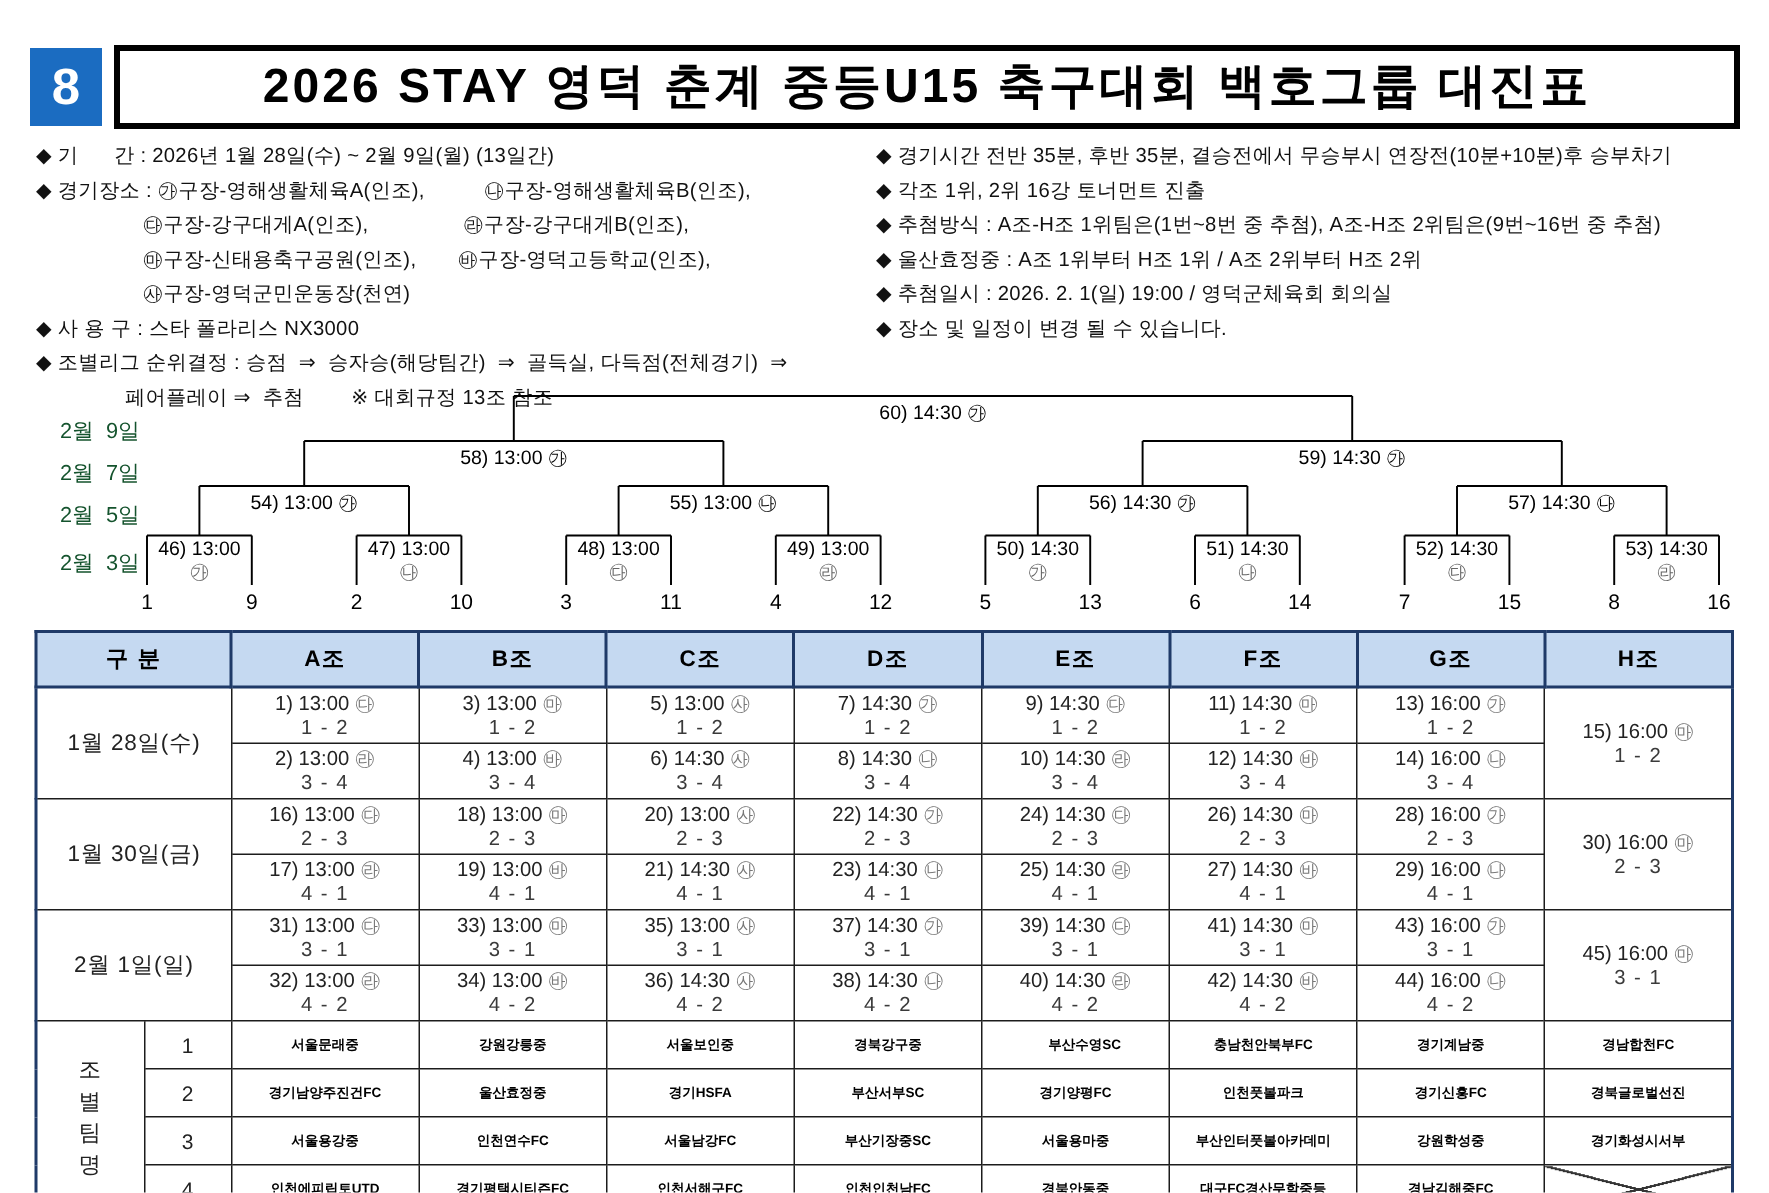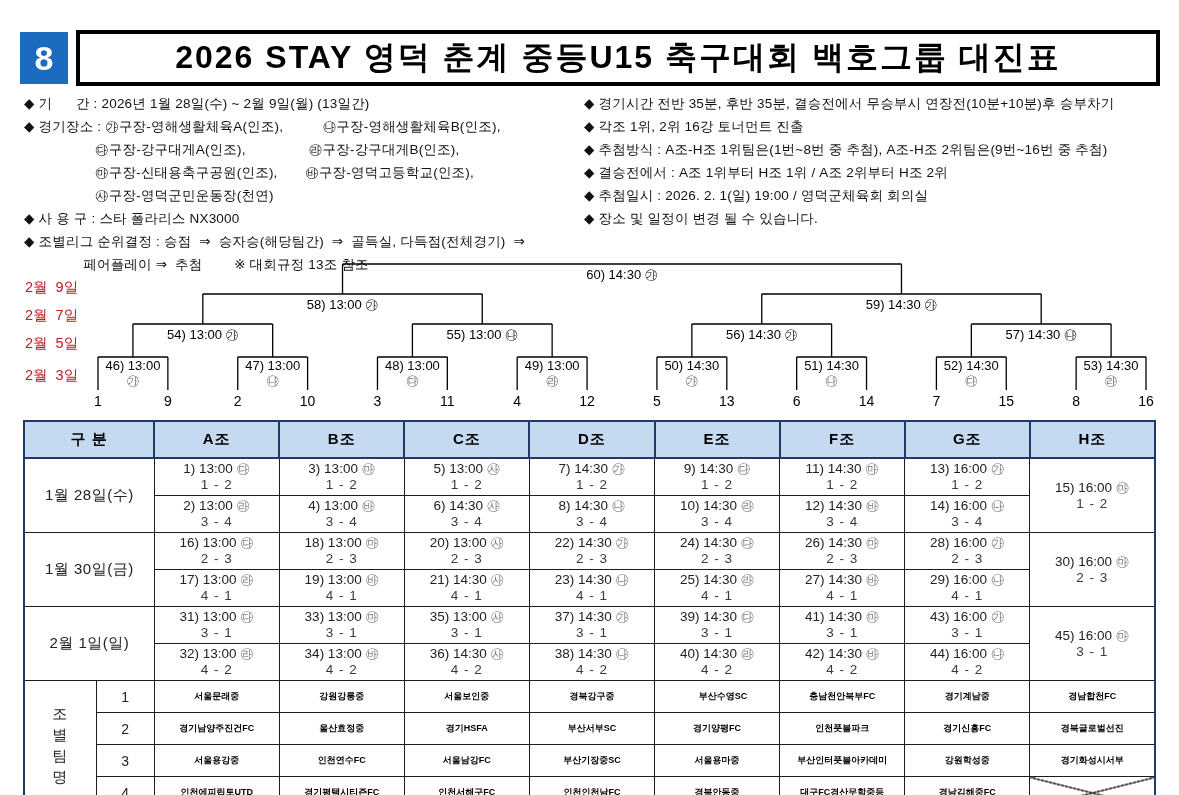--- a/index.html
+++ b/index.html
@@ -24,21 +24,21 @@
     color:#000;
   }
   
   .info{position:absolute;top:92px;left:24px;width:1140px;display:flex;font-size:13.5px;line-height:23px;}
   .info-left{width:560px;}
   .info-right{width:580px;}
   .info-line{white-space:pre;letter-spacing:0.2px;}
   
   .bracket{position:absolute;left:0;top:256px;width:1179px;height:158px;}
   .bracket svg{position:absolute;left:0;top:0;}
-  .bdate{position:absolute;left:25px;font-size:14.5px;white-space:pre;color:#b91c1c;}
+  .bdate{position:absolute;left:40px;font-size:14.5px;white-space:pre;color:#14532d;}
   
   .sched{position:absolute;left:23px;top:420px;}
   table{border-collapse:collapse;table-layout:fixed;width:1133px;}
   col.c-side{width:72px;} col.c-num{width:58px;} col.c-grp{width:125px;}
   th{
     background:#c5d9f1;border:2px solid #1f3a68;font-size:15px;font-weight:600;
     height:33px;letter-spacing:1px;color:#000;
   }
   td{border:1px solid #1c1c1c;text-align:center;vertical-align:middle;color:#222;}
   table{border:2px solid #1f3a68;}
@@ -73,21 +73,21 @@
       <div class="info-line">                  ㉲구장-신태용축구공원(인조),       ㉳구장-영덕고등학교(인조),</div>
       <div class="info-line">                  ㉴구장-영덕군민운동장(천연)</div>
       <div class="info-line">◆ 사 용 구 : 스타 폴라리스 NX3000</div>
       <div class="info-line">◆ 조별리그 순위결정 : 승점  ⇒  승자승(해당팀간)  ⇒  골득실, 다득점(전체경기)  ⇒</div>
       <div class="info-line">               페어플레이 ⇒  추첨        ※ 대회규정 13조 참조</div>
     </div>
   <div class="info-right" id="info-right">
       <div class="info-line">◆ 경기시간 전반 35분, 후반 35분, 결승전에서 무승부시 연장전(10분+10분)후 승부차기</div>
       <div class="info-line">◆ 각조 1위, 2위 16강 토너먼트 진출</div>
       <div class="info-line">◆ 추첨방식 : A조-H조 1위팀은(1번~8번 중 추첨), A조-H조 2위팀은(9번~16번 중 추첨)</div>
-      <div class="info-line">◆ 결승전에서 : A조 1위부터 H조 1위 / A조 2위부터 H조 2위</div>
+      <div class="info-line">◆ 울산효정중 : A조 1위부터 H조 1위 / A조 2위부터 H조 2위</div>
       <div class="info-line">◆ 추첨일시 : 2026. 2. 1(일) 19:00 / 영덕군체육회 회의실</div>
       <div class="info-line">◆ 장소 및 일정이 변경 될 수 있습니다.</div>
     </div>
 </div>
 
 <div class="bracket">
   <div id="bracket-dates">
       <div class="bdate" style="top: 22px;">2월  9일</div>
       <div class="bdate" style="top: 50px;">2월  7일</div>
       <div class="bdate" style="top: 78px;">2월  5일</div>

